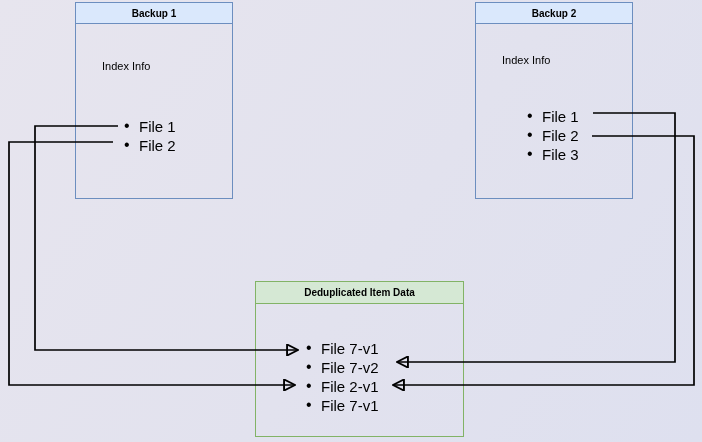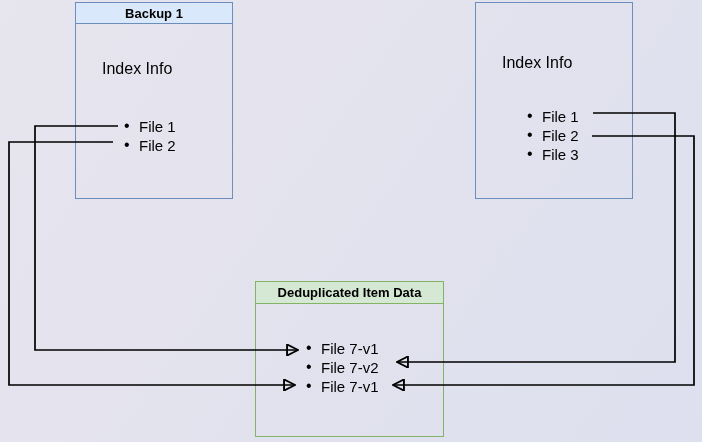--- a/index.html
+++ b/index.html
@@ -10,26 +10,26 @@
     font-family:"Liberation Sans",sans-serif;
     color:#000;
     overflow:hidden;
   }
   .box{position:absolute;border:1.5px solid;background:transparent;}
   .box.blue{border-color:#6c8ebf;}
   .box.green{border-color:#82b366;}
   .box-header{
     position:absolute;top:0;left:0;right:0;
     display:flex;align-items:center;justify-content:center;
-    font-weight:bold;font-size:13px;
+    font-weight:bold;font-size:10px;
     border-bottom:1.5px solid;
   }
   .blue .box-header{background:#dae8fc;border-bottom-color:#6c8ebf;height:20px;}
   .green .box-header{background:#d5e8d4;border-bottom-color:#82b366;height:21px;}
-  .index-label{position:absolute;font-size:16px;white-space:nowrap;}
+  .index-label{position:absolute;font-size:11px;white-space:nowrap;}
   ul.file-list{
     position:absolute;list-style:none;margin:0;padding:0;
     font-size:15px;line-height:19px;white-space:nowrap;
   }
   ul.file-list li{position:relative;padding-left:16px;}
   ul.file-list li::before{
     content:"\2022";
     position:absolute;left:1px;top:-1px;
     font-size:16px;
   }
@@ -44,33 +44,35 @@
   <div class="box blue" style="left:75px;top:2px;width:156px;height:195px;">
     <div class="box-header">Backup 1</div>
     <div class="index-label" style="left:26px;top:57px;">Index Info</div>
     <ul class="file-list" style="left:47px;top:114px;">
       <li>File 1</li>
       <li>File 2</li>
     </ul>
   </div>
 
   <div class="box blue" style="left:475px;top:2px;width:156px;height:195px;">
+    <div class="box-header">Backup 2</div>
     <div class="index-label" style="left:26px;top:51px;">Index Info</div>
     <ul class="file-list" style="left:50px;top:104px;">
       <li>File 1</li>
       <li>File 2</li>
       <li>File 3</li>
     </ul>
   </div>
 
-  <div class="box green" style="left:255px;top:281px;width:187px;height:154px;">
+  <div class="box green" style="left:255px;top:281px;width:187px;height:154px;padding-left:20px;">
     <div class="box-header">Deduplicated Item Data</div>
     <ul class="file-list" style="left:49px;top:57px;">
       <li>File 7-v1</li>
       <li>File 7-v2</li>
+      <li>File 2-v1</li>
       <li>File 7-v1</li>
     </ul>
   </div>
 
   <svg class="wires" width="702" height="442" viewBox="0 0 702 442">
     <defs>
       <marker id="arrowhead" viewBox="0 0 10 10" refX="9" refY="5" markerWidth="7.5" markerHeight="6.5" orient="auto-start-reverse">
         <path d="M0,0 L10,5 L0,10 z" fill="#000" stroke="none"></path>
       </marker>
     </defs>

